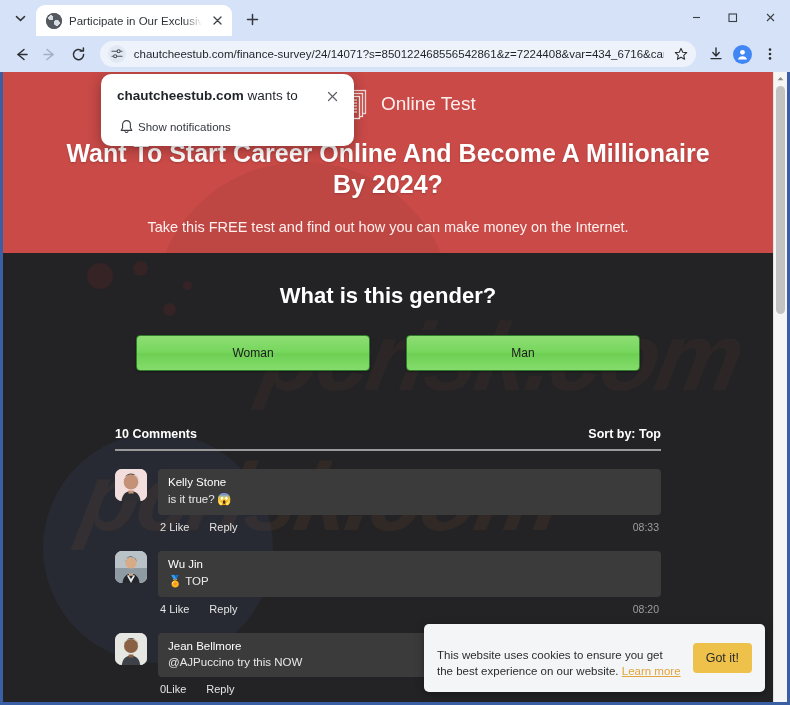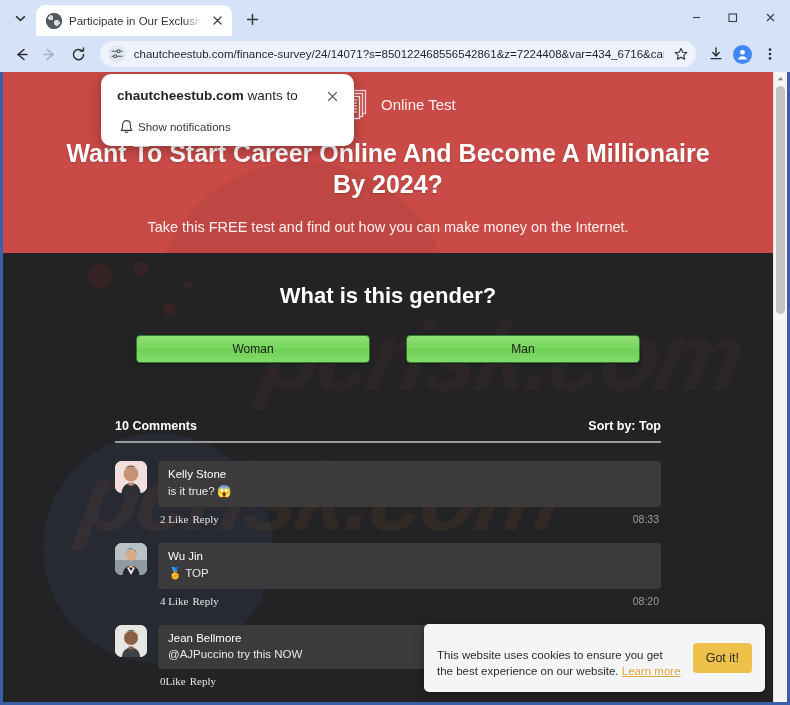--- a/index.html
+++ b/index.html
@@ -207,21 +207,21 @@
     background: rgba(0,0,0,.05);
   }
   .hero-brand {
     display: flex; align-items: center;
     gap: 10px;
     padding-left: 338px;
     position: relative; z-index: 2;
     height: 40px;
   }
   .brand-name {
-    color: #fdeeee; font-size: 15px;
+    color: #fdeeee; font-size: 19px;
   }
   .hero-title {
     position: relative; z-index: 2;
     text-align: center;
     color: #ffffff;
     font-size: 25px;
     font-weight: bold;
     line-height: 1.22;
     padding: 14px 60px 0;
     text-shadow: 0 1px 2px rgba(0,0,0,.18);
@@ -241,21 +241,21 @@
     text-align: center;
     color: #fff; font-size: 22px; font-weight: bold;
   }
   .answers {
     position: relative; z-index: 2;
     display: flex; justify-content: center;
     gap: 36px;
     margin-top: 26px;
   }
   .ans-btn {
-    width: 234px; height: 28px;
+    width: 234px; height: 36px;
     border: 1px solid #2f7a2c;
     border-radius: 4px;
     background: linear-gradient(180deg, #8ede74 0%, #76d65c 48%, #6ecf53 52%, #84dc6c 100%);
     color: #1a1a1a;
     font-size: 12px;
     display: flex; align-items: center; justify-content: center;
     box-shadow: 0 1px 2px rgba(0,0,0,.35);
   }
 
   
@@ -289,21 +289,21 @@
     background: #3b3b3b;
     border-radius: 4px;
     padding: 7px 10px 9px;
   }
   .c-name { color: #ffffff; font-size: 11.5px; }
   .c-text { color: #e8e8e8; font-size: 11.5px; margin-top: 4px; }
   .c-meta {
     display: flex; align-items: center; justify-content: space-between;
     padding: 6px 2px 0 2px;
   }
-  .c-actions { display: flex; gap: 4px; font-family: Liberation Serif, serif; }
+  .c-actions { display: flex; gap: 20px; }
   .c-act { color: #e4e4e4; font-size: 11px; }
   .c-time { color: #9d9d9d; font-size: 10.5px; }
 
   
   .cookie {
     position: absolute;
     left: 421px; bottom: 10px;
     width: 341px;
     background: #f4f5f7;
     border-radius: 5px;

